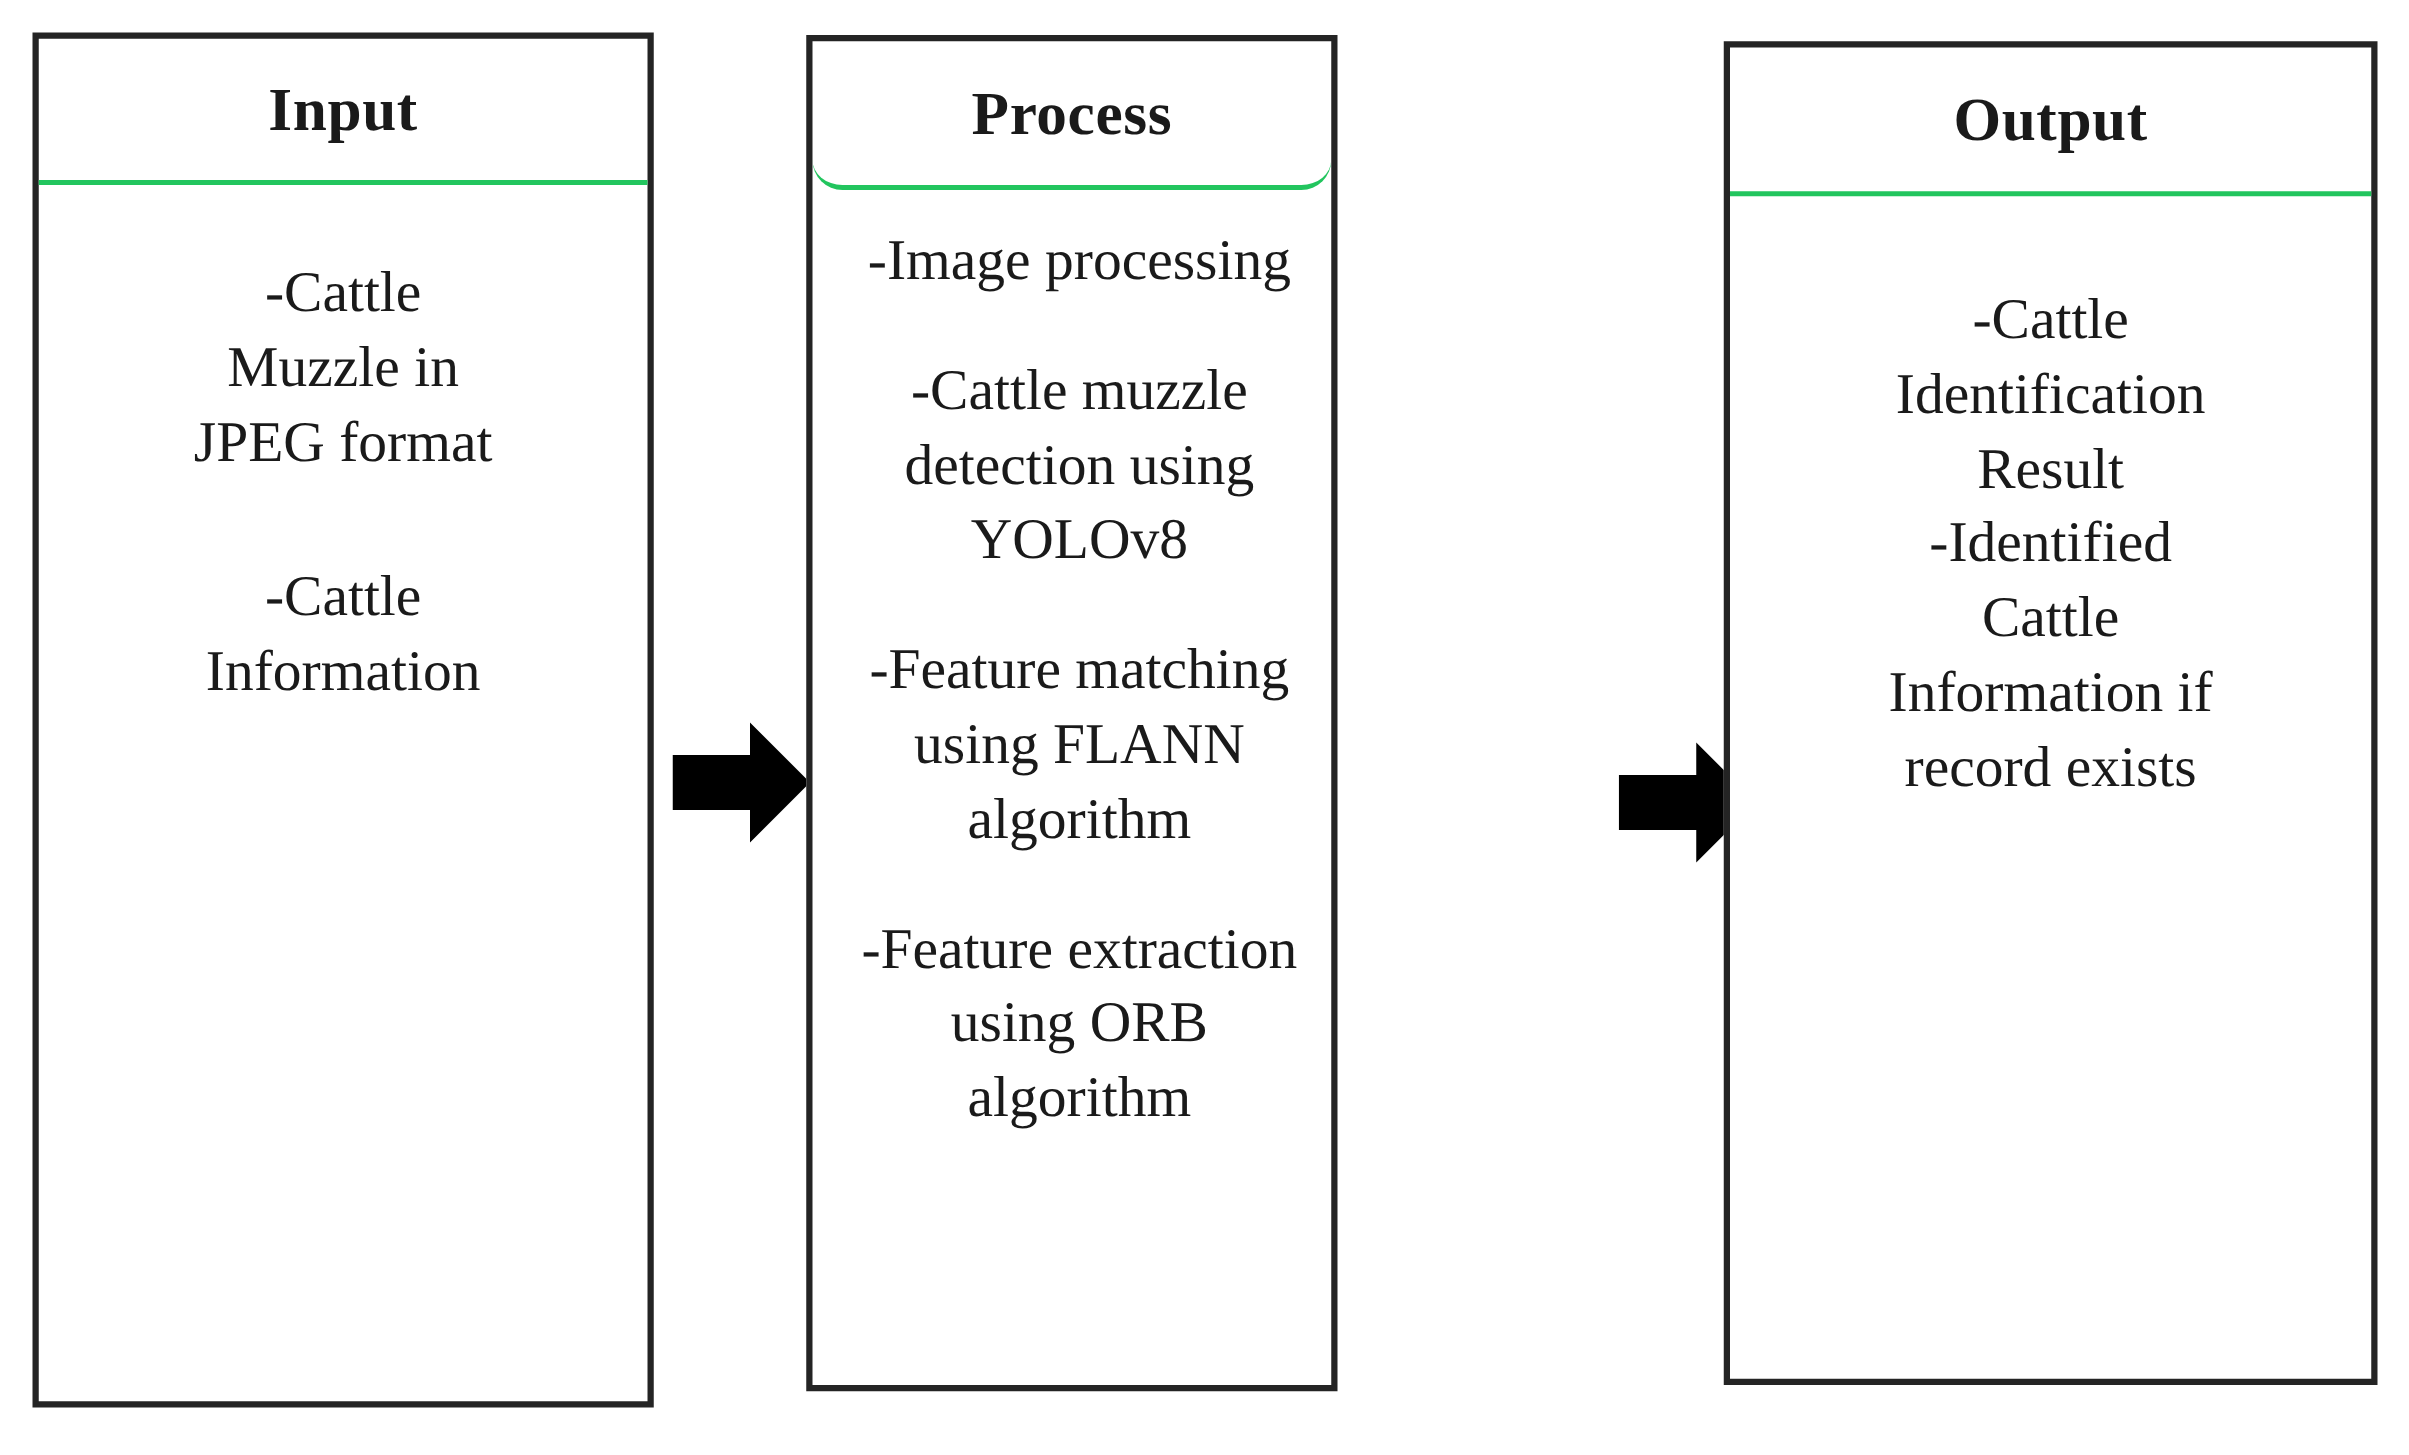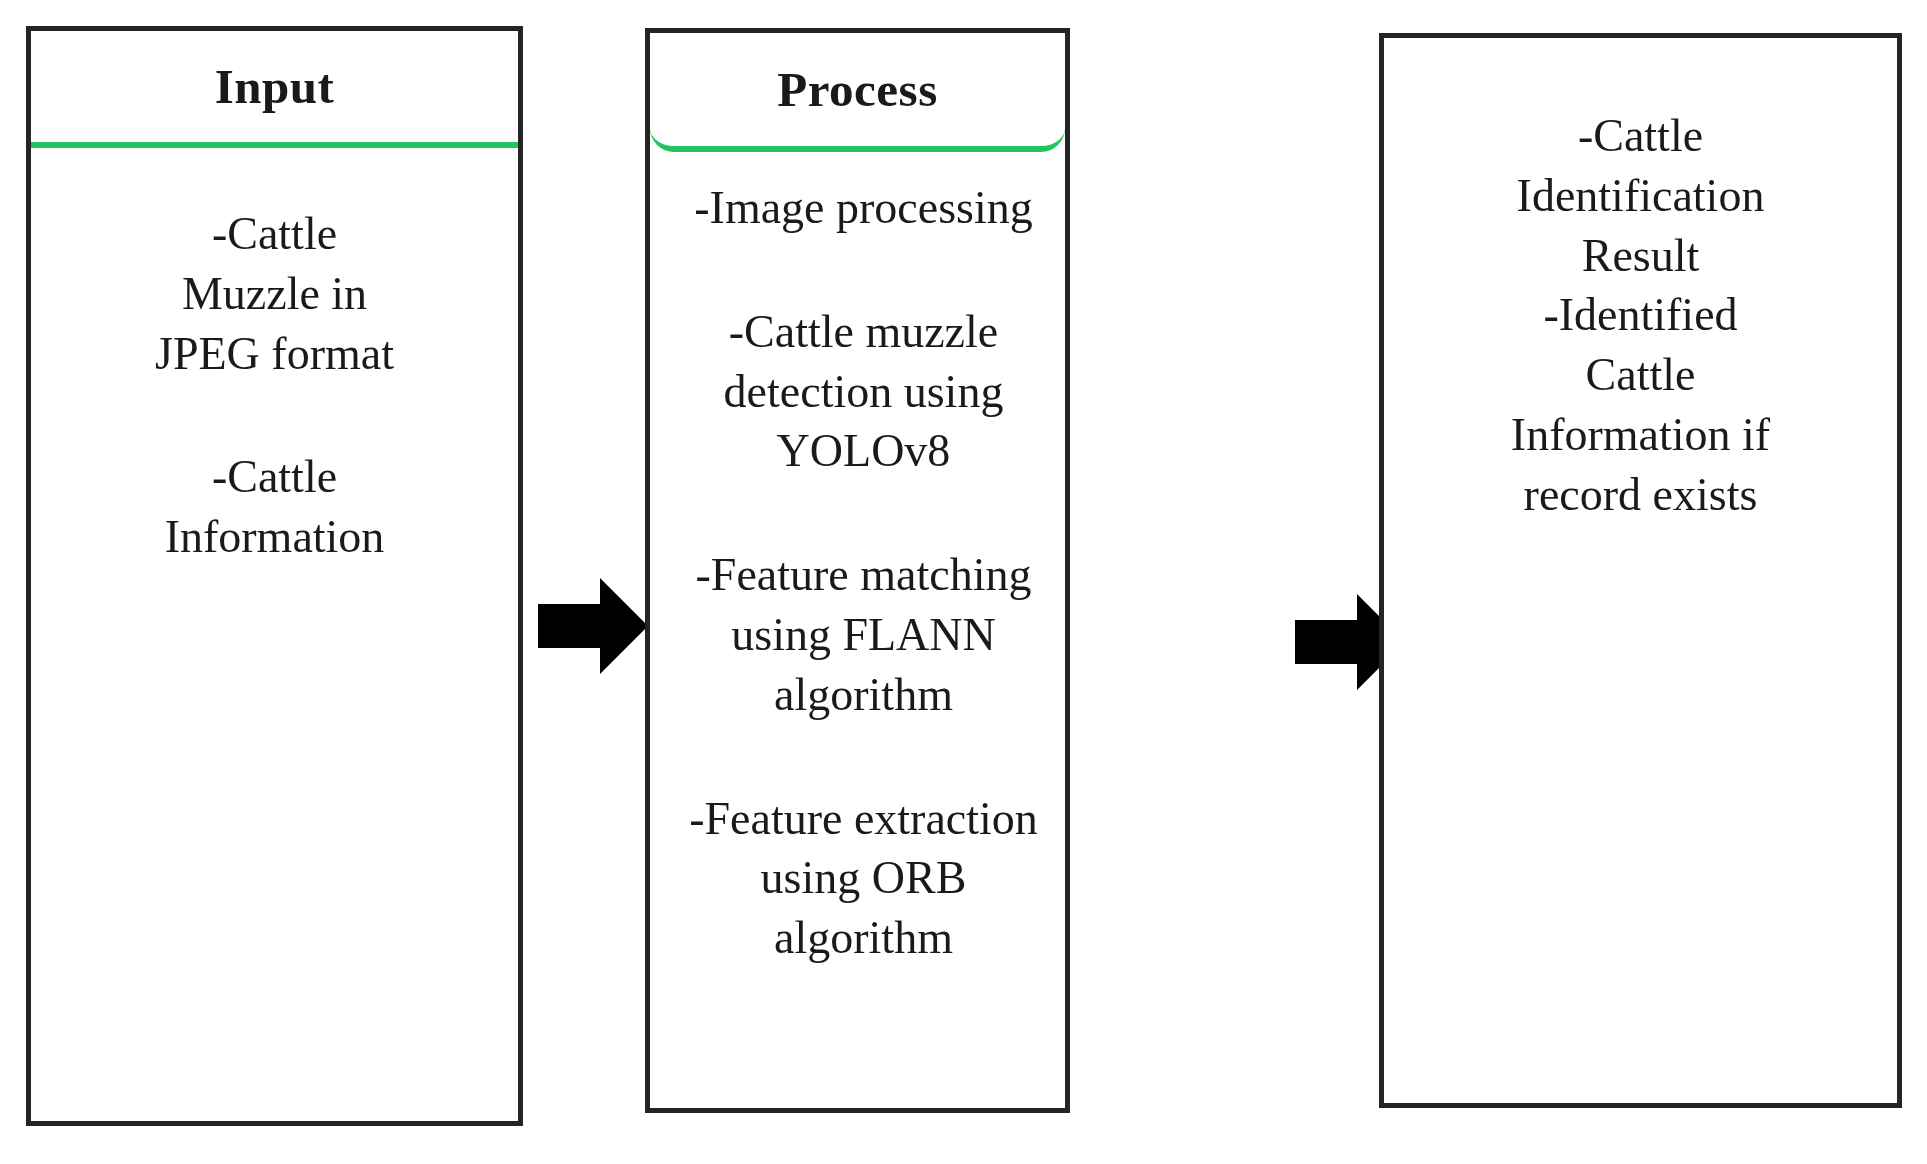--- a/index.html
+++ b/index.html
@@ -25,21 +25,21 @@
     background: #ffffff;
     border: 5px solid #242424;
     display: flex;
     flex-direction: column;
   }
   .box-header {
     box-sizing: border-box;
     display: flex;
     align-items: center;
     justify-content: center;
-    border-bottom: 6px solid #22c55e;
+    border-bottom: 4px solid #22c55e;
     flex: 0 0 auto;
   }
   .box-header-title {
     font-weight: bold;
     font-size: 49px;
     line-height: 1;
     letter-spacing: 0.5px;
     white-space: nowrap;
   }
   .box-body {
@@ -60,21 +60,21 @@
 
   
   #box-input  { left: 26px;   top: 26px;  width: 497px; height: 1100px; }
   #box-input  .box-header { height: 117px; }
   #box-input  .box-body   { padding: 56px 14px 0 14px; }
   #box-input  .body-item + .body-item { margin-top: 64px; }
 
   #box-process{ left: 645px;  top: 28px;  width: 425px; height: 1085px; }
   #box-process .box-header { height: 119px; border-radius: 24px; }
   #box-process .box-body   { padding: 26px 8px 0 20px; }
-  #box-process .body-item + .body-item { margin-top: 64px; }
+  #box-process .body-item + .body-item { margin-top: 44px; }
 
   #box-output { left: 1379px; top: 33px;  width: 523px; height: 1075px; }
   #box-output .box-header { height: 119px; }
   #box-output .box-body   { padding: 68px 14px 0 14px; }
   #box-output .body-item + .body-item { }
 
   
   .block-arrow {
     position: absolute;
     display: block;
@@ -119,20 +119,23 @@
       <div class="body-item">-Feature extraction
 using ORB algorithm</div>
     </div>
   </div>
 
   <svg class="block-arrow" id="arrow-2" viewBox="0 0 110 104">
     <polygon points="0,30 62,30 62,4 110,52 62,100 62,74 0,74" fill="#000000"></polygon>
   </svg>
 
   <div class="ipo-box" id="box-output">
+    <div class="box-header">
+      <span class="box-header-title">Output</span>
+    </div>
     <div class="box-body">
       <div class="body-item">-Cattle
 Identification
 Result</div>
       <div class="body-item">-Identified
 Cattle
 Information if
 record exists</div>
     </div>
   </div>

